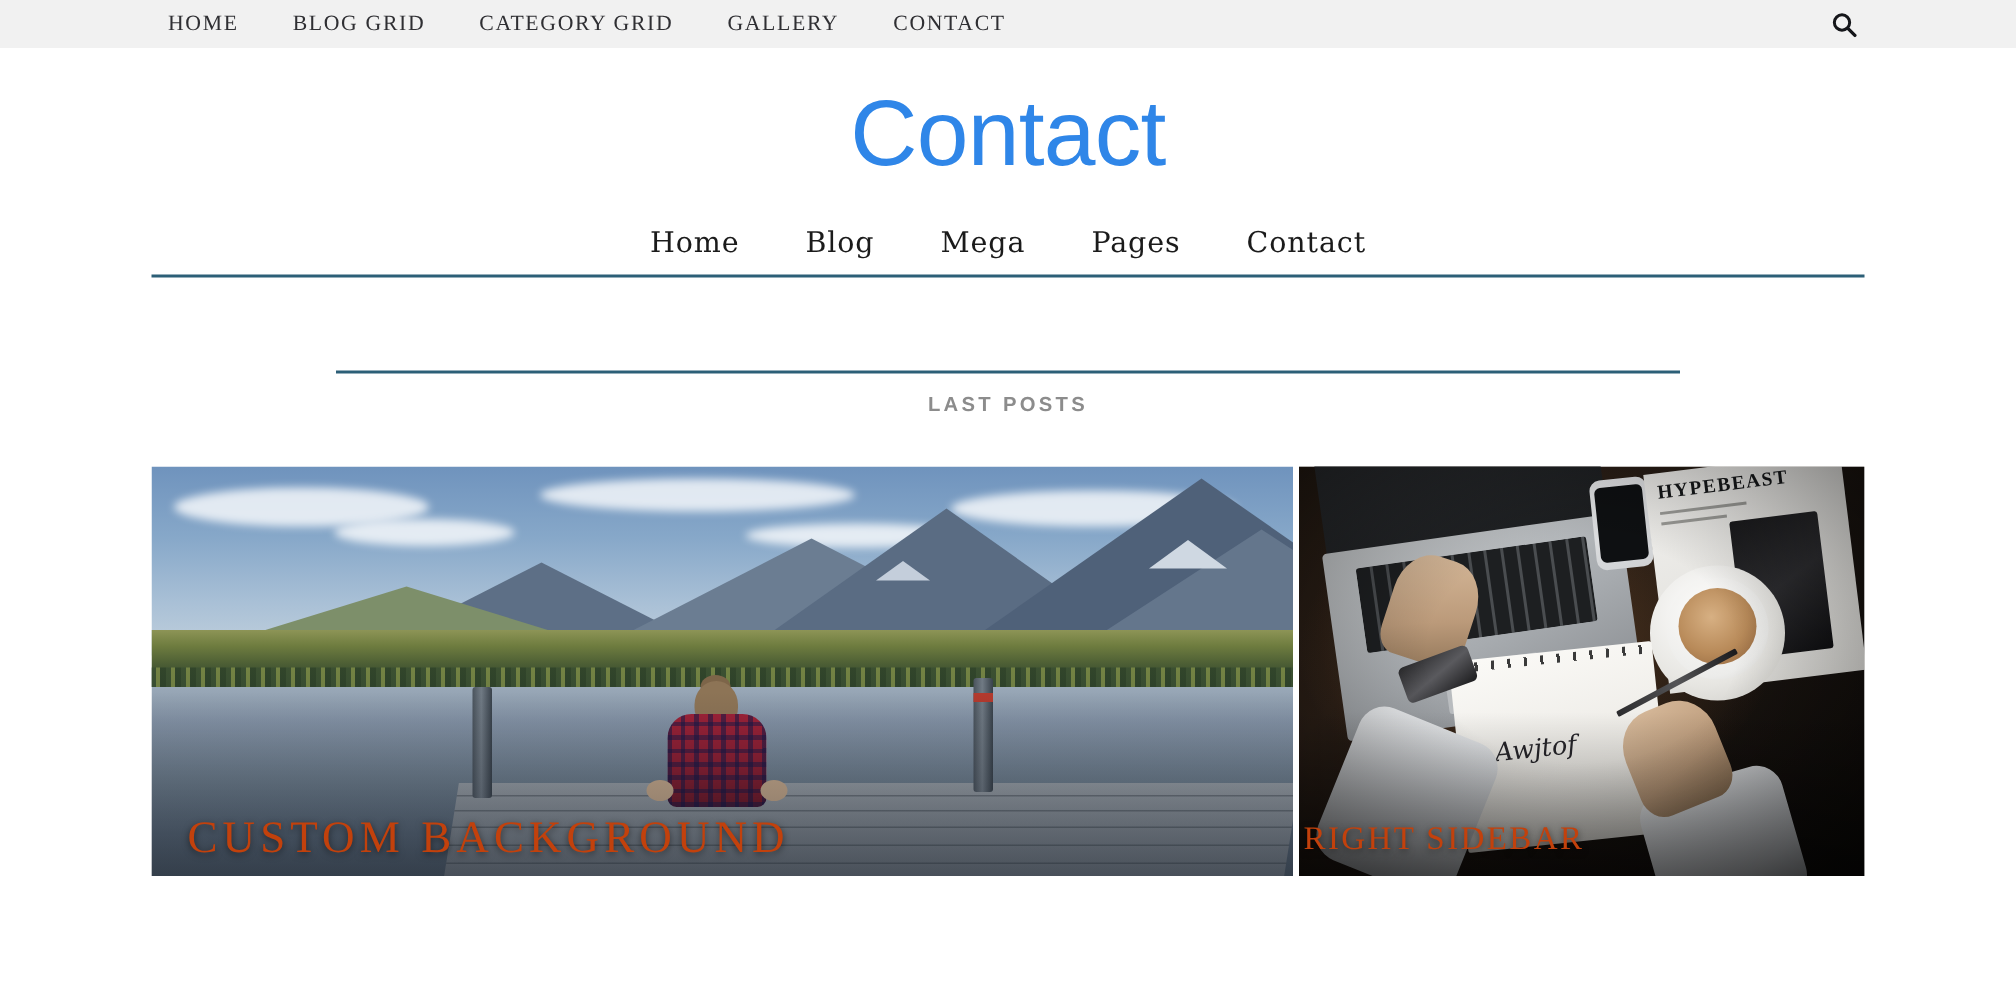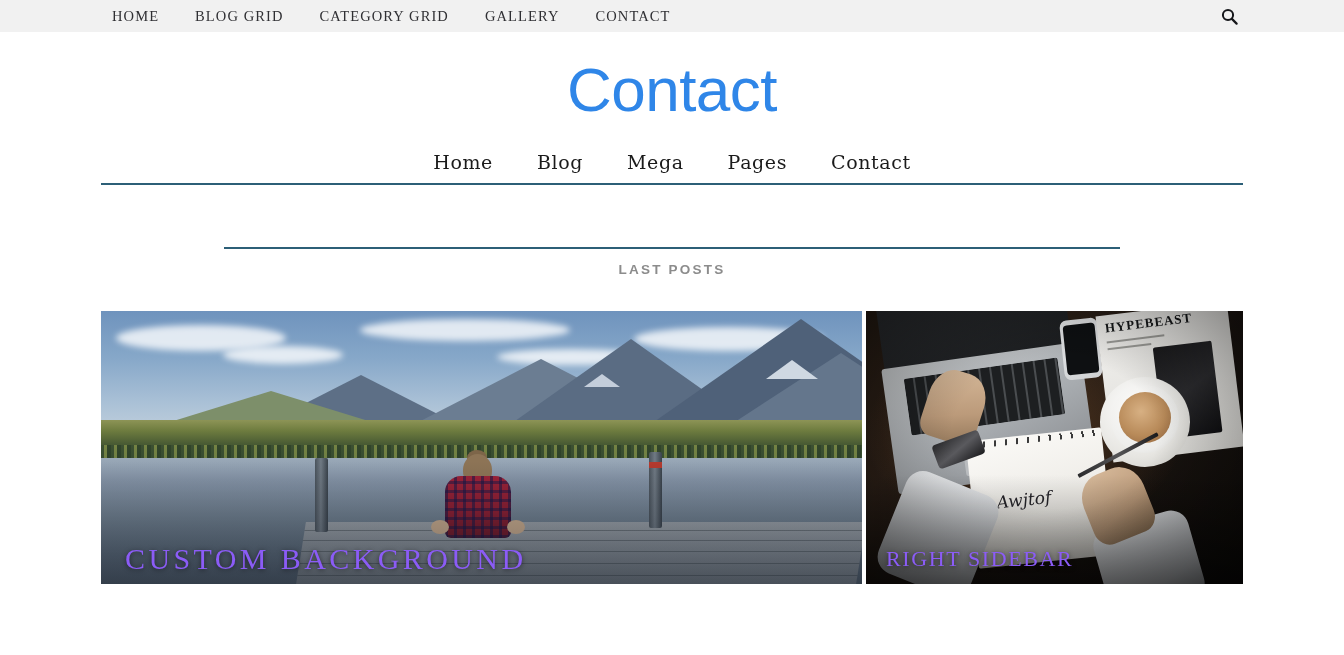--- a/index.html
+++ b/index.html
@@ -141,30 +141,30 @@
     display: block;
     text-decoration: none;
   }
   .card-left  { flex: 0 0 761px; }
   .card-right { flex: 1 1 auto; }
 
   .card-title {
     position: absolute;
     left: 24px;
     bottom: 0;
-    color: #8b5cf6;
+    color: #c2410c;
     font-family: "Liberation Serif", serif;
     font-weight: 400;
     text-transform: uppercase;
     text-shadow: 0 1px 5px rgba(0,0,0,.55);
     z-index: 6;
     white-space: nowrap;
   }
   .card-left .card-title  { font-size: 30px; letter-spacing: 3.4px; bottom: 8px; }
-  .card-right .card-title { font-size: 22px; letter-spacing: 1.6px; bottom: 12px; left: 20px; }
+  .card-right .card-title { font-size: 22px; letter-spacing: 1.6px; bottom: 12px; left: 3px; }
 
   .scene { position: absolute; inset: 0; }
   .layer { position: absolute; }
 
   
   .sky {
     left: 0; right: 0; top: 0; height: 46%;
     background: linear-gradient(180deg,#6f93bd 0%,#87a8c9 38%,#a9c0d6 72%,#c3d1dd 100%);
   }
   .cloud {

